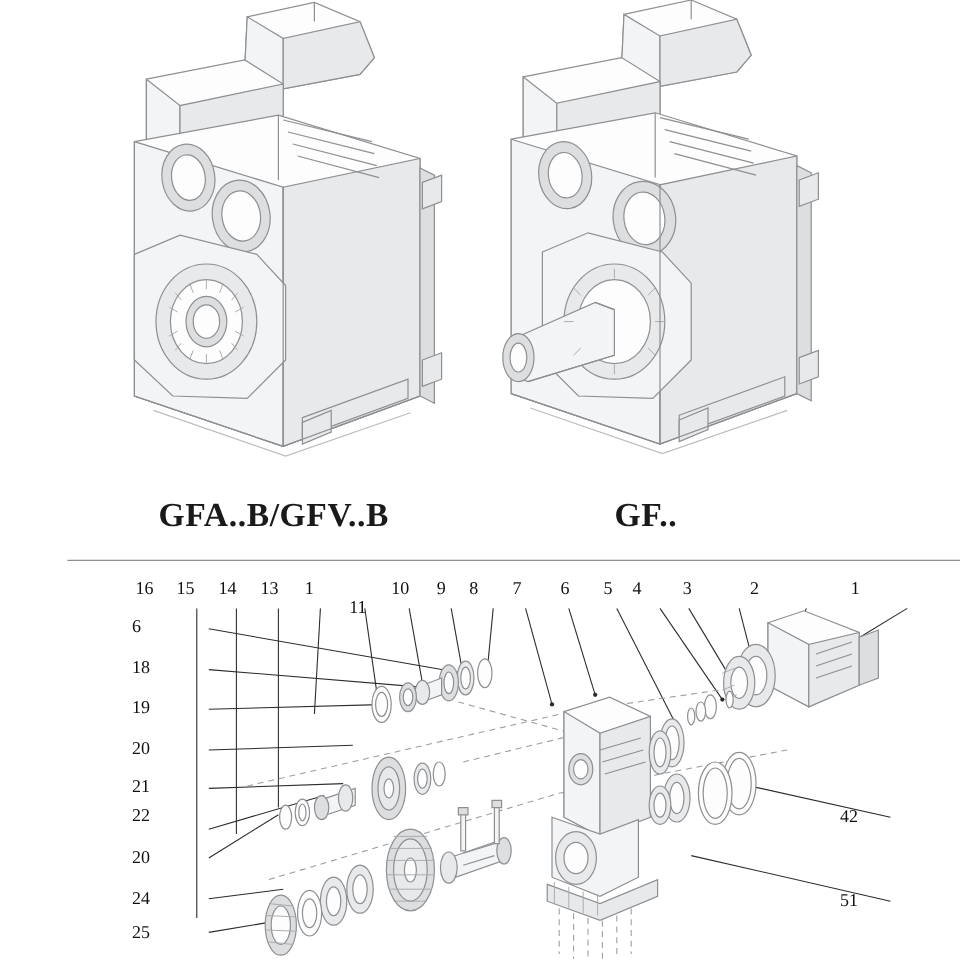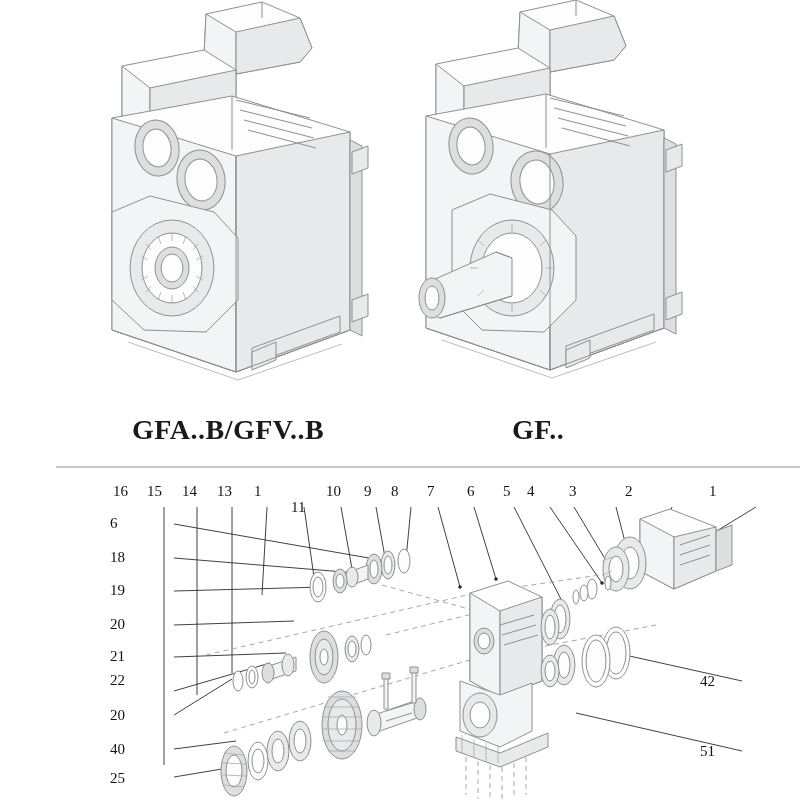--- a/index.html
+++ b/index.html
@@ -340,20 +340,20 @@
     <div class="callout" style="left:613px;top:18px;">2</div>
     <div class="callout" style="left:697px;top:18px;">1</div>
 
     <div class="callout" style="left:98px;top:50px;">6</div>
     <div class="callout" style="left:98px;top:84px;font-family:Liberation Serif, serif;">18</div>
     <div class="callout" style="left:98px;top:117px;">19</div>
     <div class="callout" style="left:98px;top:151px;">20</div>
     <div class="callout" style="left:98px;top:183px;">21</div>
     <div class="callout" style="left:98px;top:207px;">22</div>
     <div class="callout" style="left:98px;top:242px;">20</div>
-    <div class="callout" style="left:98px;top:276px;">40</div>
+    <div class="callout" style="left:98px;top:276px;">24</div>
     <div class="callout" style="left:98px;top:305px;">25</div>
 
     <div class="callout" style="left:688px;top:208px;">42</div>
     <div class="callout" style="left:688px;top:278px;">51</div>
   </div>
 
 </div>
 
 </body></html>

